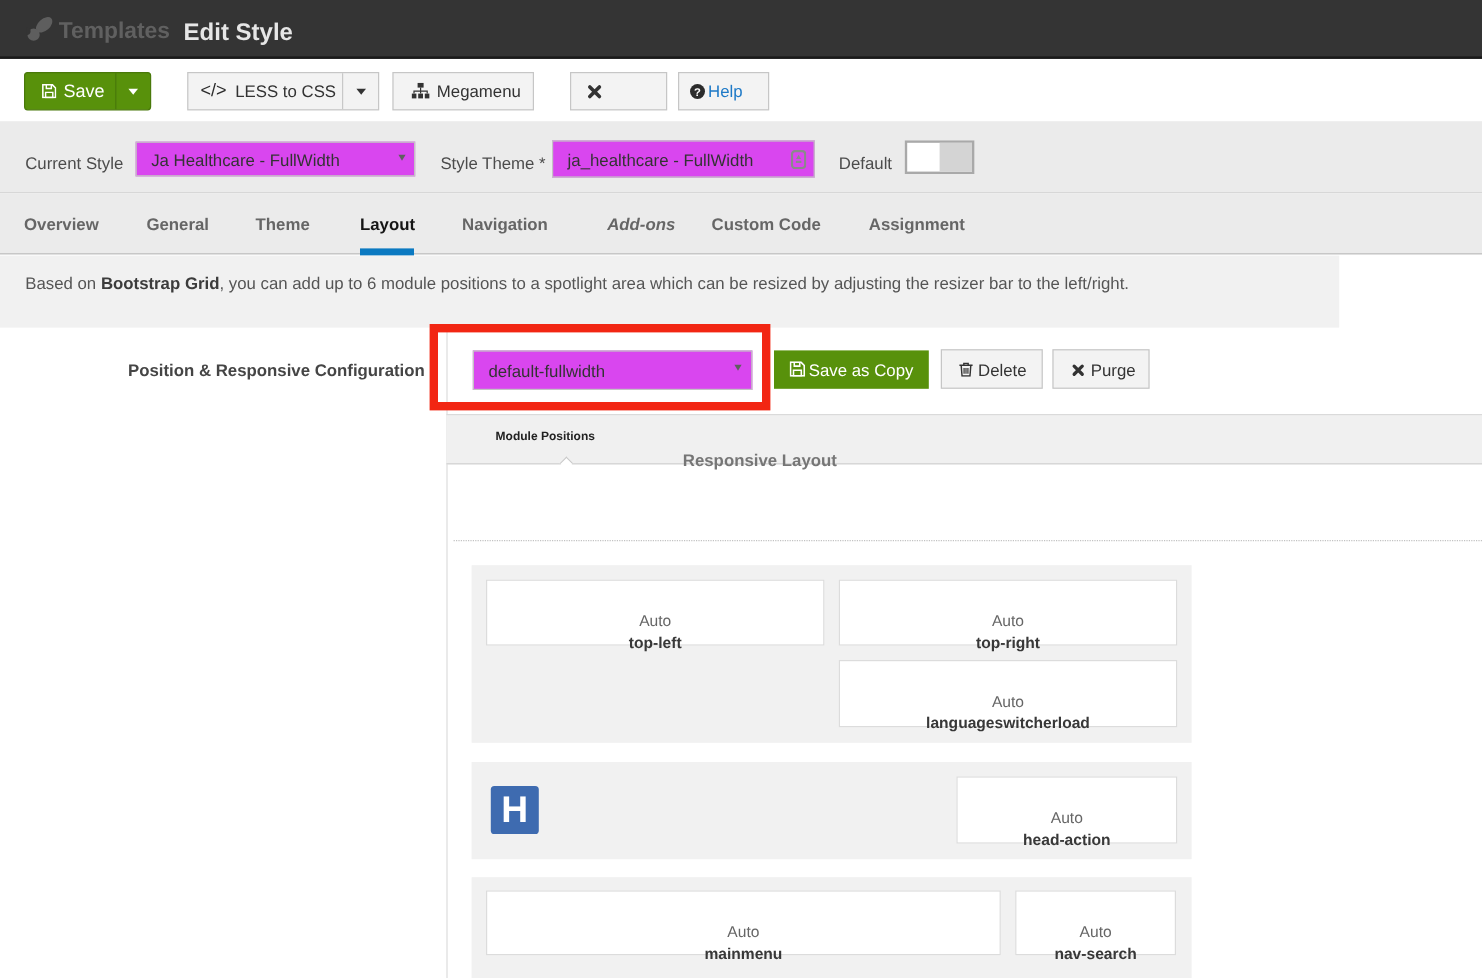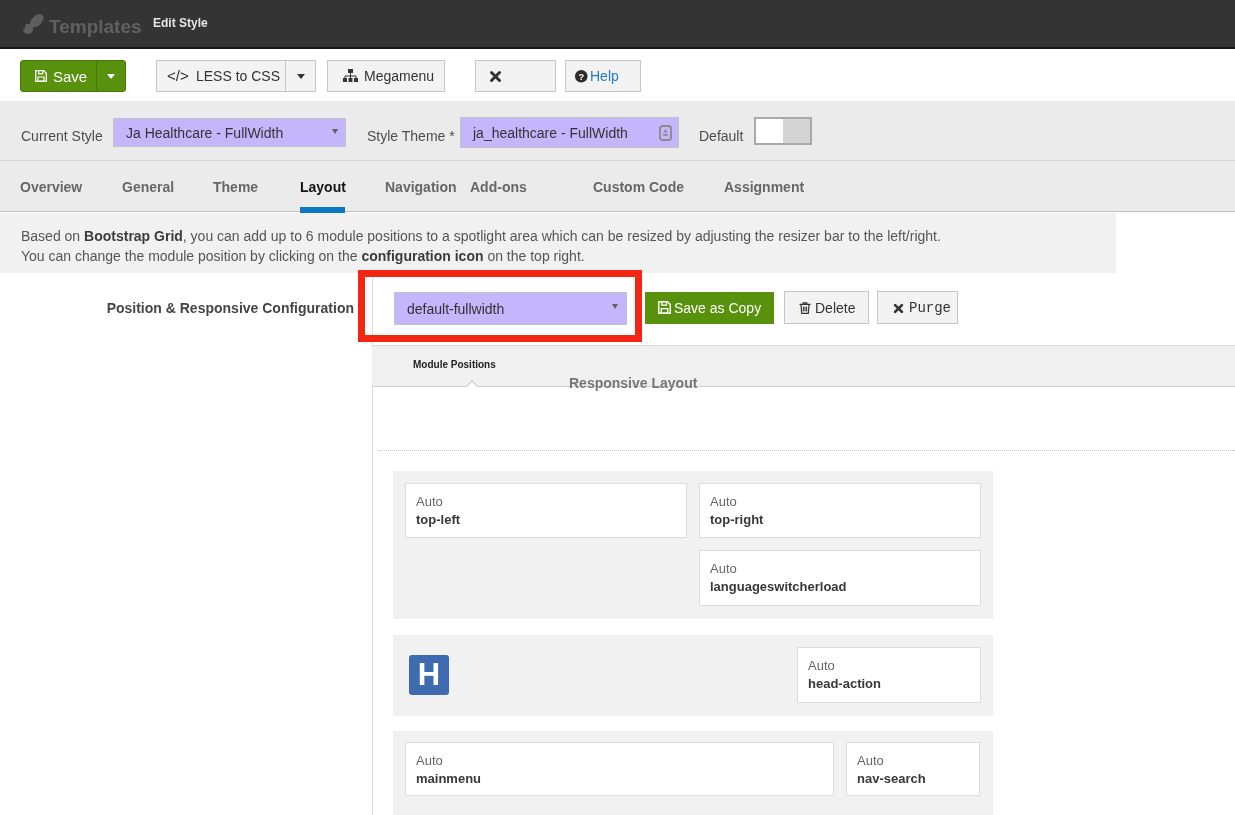--- a/index.html
+++ b/index.html
@@ -3,33 +3,33 @@
 <meta charset="utf-8">
 <style>
   * { margin:0; padding:0; box-sizing:border-box; }
   html,body { width:1235px; height:815px; background:#fff; font-family:"Liberation Sans", sans-serif; overflow:hidden; }
   body { position:relative; }
   .abs { position:absolute; }
 
   
   .topbar { position:absolute; left:0; top:0; width:1235px; height:49px; background:#343434; border-bottom:2px solid #191919; }
   .t-title { position:absolute; left:49px; top:16px; font-size:19px; font-weight:bold; color:#606060; }
-  .t-sub { position:absolute; left:153px; top:16px; font-size:12px; font-weight:bold; color:#e6e6e6; }
+  .t-sub { position:absolute; left:153px; top:16px; font-size:20px; font-weight:bold; color:#e6e6e6; }
 
   
   .btn { position:absolute; top:60px; height:32px; background:#f3f3f3; border:1px solid #c6c6c6; font-size:14px; color:#333; display:flex; align-items:center; justify-content:center; }
   .grn { background:#58910b; border-color:#49790a; color:#fff; border-radius:3px; }
   .caret-dark { width:0; height:0; border-left:4px solid transparent; border-right:4px solid transparent; border-top:5px solid #333; }
   .caret-white { width:0; height:0; border-left:4px solid transparent; border-right:4px solid transparent; border-top:5px solid #fff; }
   .caret-gray { width:0; height:0; border-left:3.5px solid transparent; border-right:3.5px solid transparent; border-top:5.5px solid #5f5f5f; }
 
   
   .stylebar { position:absolute; left:0; top:101px; width:1235px; height:60px; background:#ebebeb; border-bottom:1px solid #d7d7d7; }
   .lbl { position:absolute; font-size:14px; color:#4c4c4c;text-align:center; }
-  .sel { position:absolute; background:#c4b5fd; border:1px solid #c3c3c3; font-size:14px; color:#333; display:flex; align-items:center; padding-left:12px; }
+  .sel { position:absolute; background:#d946ef; border:1px solid #c3c3c3; font-size:14px; color:#333; display:flex; align-items:center; padding-left:12px; }
 
   
   .tabs { position:absolute; left:0; top:161px; width:1235px; height:51px; background:#ebebeb; border-bottom:1px solid #bfbfbf; }
   .tab { position:absolute; top:18px; font-size:14px; font-weight:bold; color:#666; }
   .tab.on { color:#151515; }
   .tab-ul { position:absolute; left:300px; top:207px; width:45px; height:6px; background:#0b79c1; }
 
   
   .desc { position:absolute; left:0; top:213px; width:1116px; height:60px; background:#f1f1f1; font-size:14px; color:#555; }
   .desc b { color:#3c3c3c; }
@@ -37,21 +37,21 @@
   
   .vline { position:absolute; left:372px; top:272px; width:1px; height:543px; background:#dcdcdc; }
   .conf-lbl { position:absolute; left:0px; top:300px; width:354px; text-align:right; font-size:14px; font-weight:bold; color:#454545; }
   .redrect { position:absolute; left:358px; top:270px; width:284px; height:72px; border:7px solid #f22613; }
 
   .mtabs { position:absolute; left:372px; top:345px; width:863px; height:42px; background:#f0f0f0; border-top:1px solid #dadada; border-bottom:1px solid #d2d2d2; }
   .notch { position:absolute; left:467.5px; top:382.3px; width:8px; height:8px; background:#fff; border-top:1px solid #c9c9c9; border-left:1px solid #c9c9c9; transform:rotate(45deg); }
   .dotted { position:absolute; left:378px; top:450px; width:857px; height:0; border-top:1px dotted #c2c2c2; }
 
   .mrow { position:absolute; left:393px; width:600px; background:#f1f1f1; }
-  .mbox { position:absolute; background:#fff; border:1px solid #dcdcdc; padding:9px 10px; font-size:13px; color:#666; line-height:18px; }
+  .mbox { position:absolute; background:#fff; border:1px solid #dcdcdc; padding:25px 10px; font-size:13px; color:#666; line-height:18px;text-align:center; }
   .mbox b { color:#383838; }
   .hlogo { position:absolute; left:409px; top:655px; width:40px; height:40px; background:#3e6bb0; border-radius:3px; color:#fff; font-size:31px; font-weight:bold; text-align:center; line-height:40px; }
 </style>
 </head>
 <body>
 
   <div class="topbar">
     <svg class="abs" style="left:22px;top:13px" width="22" height="22" viewBox="0 0 22 22">
       <ellipse cx="14.8" cy="7.7" rx="8" ry="4.9" transform="rotate(-41 14.8 7.7)" fill="#5e5e5e"></ellipse>
       <circle cx="6" cy="15.9" r="5.1" fill="#5e5e5e"></circle>
@@ -113,29 +113,28 @@
   <div class="lbl" style="left:699px; top:128px;">Default</div>
   <div class="abs" style="left:754px; top:117px; width:58px; height:28px; border:2px solid #a9a9a9; background:#fff;"></div>
   <div class="abs" style="left:783px; top:119px; width:27px; height:24px; background:#d4d4d4;"></div>
 
   <div class="tabs">
     <div class="tab" style="left:20px;">Overview</div>
     <div class="tab" style="left:122px;">General</div>
     <div class="tab" style="left:213px;">Theme</div>
     <div class="tab on" style="left:300px;">Layout</div>
     <div class="tab" style="left:385px;">Navigation</div>
-    <div class="tab" style="left:470px;">Add-ons</div>
+    <div class="tab" style="left:506px;font-style:italic;">Add-ons</div>
     <div class="tab" style="left:593px;">Custom Code</div>
     <div class="tab" style="left:724px;">Assignment</div>
   </div>
   <div class="tab-ul"></div>
 
   <div class="desc">
     <div class="abs" style="left:21px; top:15px;">Based on <b>Bootstrap Grid</b>, you can add up to 6 module positions to a spotlight area which can be resized by adjusting the resizer bar to the left/right.</div>
-    <div class="abs" style="left:21px; top:35px;">You can change the module position by clicking on the <b>configuration icon</b> on the top right.</div>
   </div>
 
   <div class="vline"></div>
   <div class="conf-lbl">Position &amp; Responsive Configuration</div>
   <div class="sel" style="left:394px; top:292px; width:233px; height:33px;">default-fullwidth</div>
   <div class="caret-gray abs" style="left:612px; top:304px;"></div>
   <div class="redrect"></div>
 
   <div class="btn grn" style="left:645px; top:292px; width:129px; height:32px; border-radius:0; border:none;"></div>
   <svg class="abs" style="left:658px; top:301px" width="13" height="13" viewBox="0 0 12 12">
@@ -148,21 +147,21 @@
   <svg class="abs" style="left:799px; top:301px" width="12" height="13" viewBox="0 0 12 13">
     <path fill="none" stroke="#333" stroke-width="1.2" d="M2 3.5 h8 l-0.7 8.8 h-6.6 z M0.5 3.3 h11 M4.2 3.1 v-1.3 h3.6 v1.3"></path>
     <path stroke="#333" stroke-width="1" d="M4.4 5.6 v4.8 M6 5.6 v4.8 M7.6 5.6 v4.8"></path>
   </svg>
   <div class="abs" style="left:815px; top:300px; font-size:14px; color:#333;text-align:right;">Delete</div>
 
   <div class="btn" style="left:877px; top:291px; width:81px; height:33px;"></div>
   <svg class="abs" style="left:893px; top:303px" width="11" height="11" viewBox="0 0 13 13">
     <path stroke="#333" stroke-width="3.2" stroke-linecap="round" d="M2.5 2.5 L10.5 10.5 M10.5 2.5 L2.5 10.5"></path>
   </svg>
-  <div class="abs" style="left:909px; top:300px; font-size:14px; color:#333;font-family:Liberation Mono, monospace;">Purge</div>
+  <div class="abs" style="left:909px; top:300px; font-size:14px; color:#333;">Purge</div>
 
   <div class="mtabs"></div>
   <div class="abs" style="left:413px; top:359px; font-size:10px; font-weight:bold; color:#222;">Module Positions</div>
   <div class="abs" style="left:569px; top:375px; font-size:14px; font-weight:bold; color:#767676;">Responsive Layout</div>
   <div class="notch"></div>
   <div class="dotted"></div>
 
   <div class="mrow" style="top:471px; height:148px;"></div>
   <div class="mrow" style="top:635px; height:81px;"></div>
   <div class="mrow" style="top:731px; height:84px;"></div>

